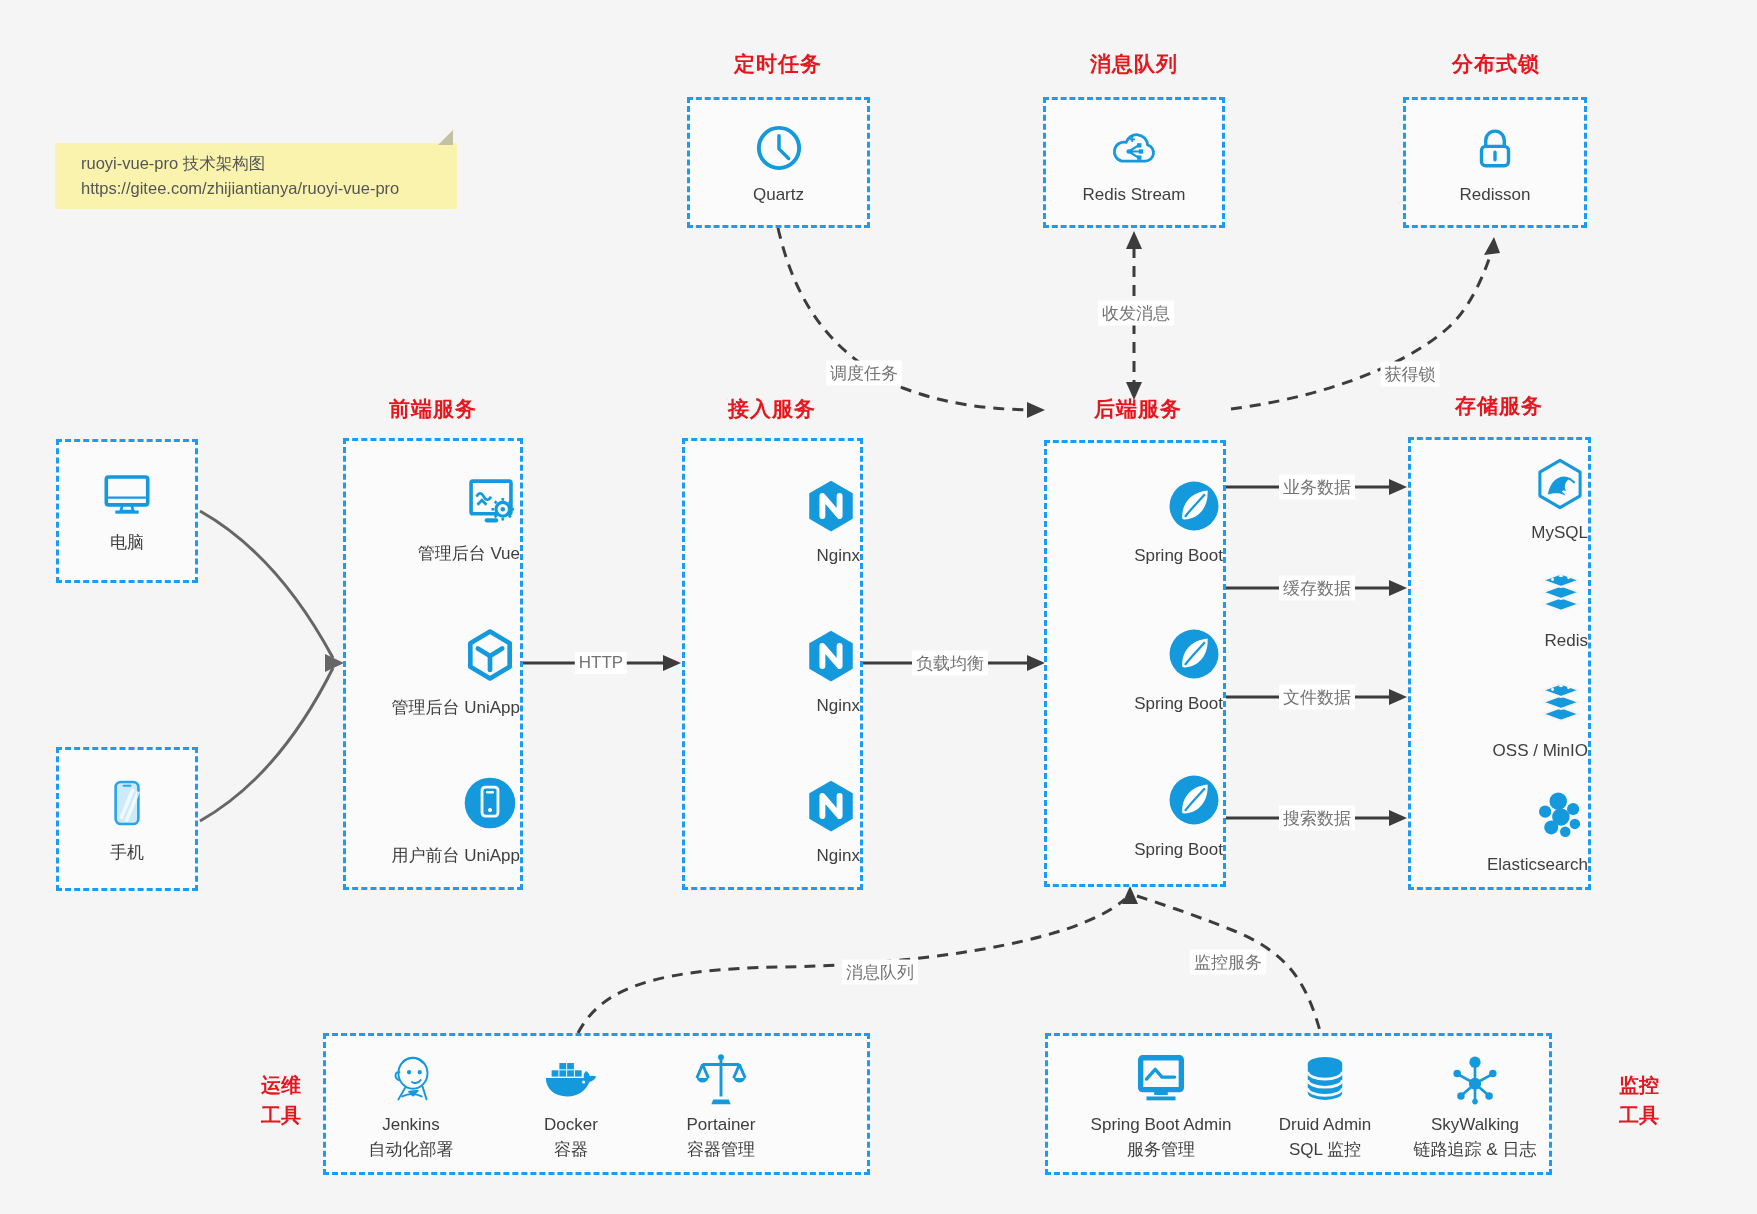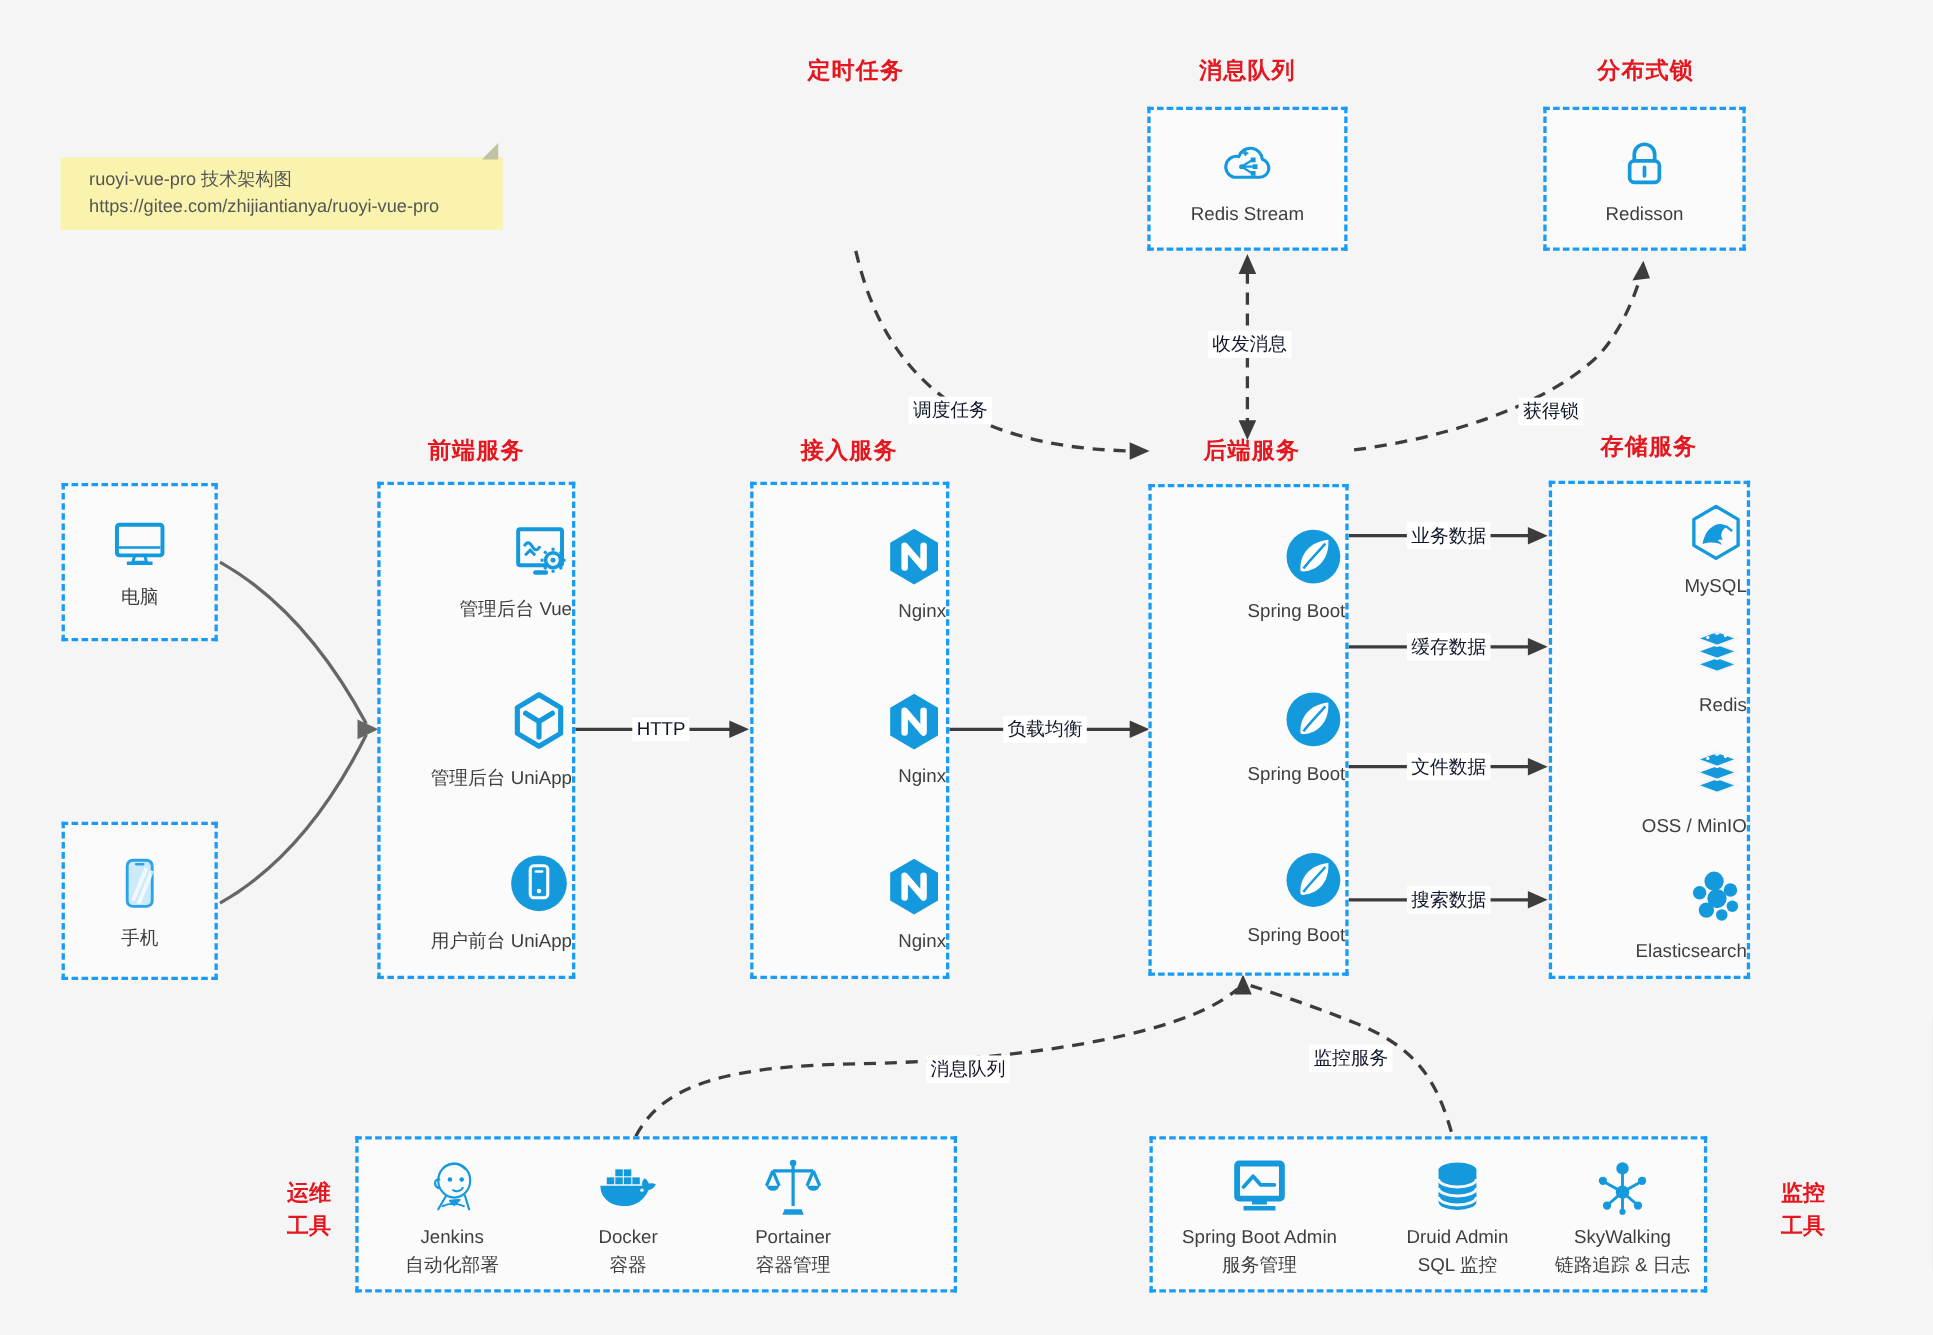--- a/index.html
+++ b/index.html
@@ -10,21 +10,21 @@
   .gtitle{position:absolute;width:180px;margin-left:-90px;text-align:center;color:#e4161e;
     font-size:21px;font-weight:bold;letter-spacing:1px;z-index:3;white-space:nowrap;}
   .gtitle2{position:absolute;color:#e4161e;font-size:20px;font-weight:bold;z-index:3;
     text-align:center;line-height:30px;white-space:nowrap;}
   .node{position:absolute;left:0;right:0;display:flex;flex-direction:column;align-items:flex-end;gap:11px;}
   .nlabel{font-size:17px;color:#3e3e3e;white-space:nowrap;}
   .cbox{display:flex;flex-direction:column;align-items:center;justify-content:center;gap:9px;}
   .bnode{position:absolute;top:13px;display:flex;flex-direction:column;align-items:center;gap:3px;justify-content:flex-end;}
   .b2{font-size:17px;color:#3e3e3e;line-height:22px;text-align:center;white-space:nowrap;}
   .edge-label{position:absolute;transform:translate(-50%,-50%);background:#fff;padding:1px 4px;
-    font-size:17px;color:#0f172a;z-index:3;white-space:nowrap;}
+    font-size:17px;color:#737373;z-index:3;white-space:nowrap;}
   .note{position:absolute;left:55px;top:99px;width:402px;height:66px;background:#faf3ad;
     color:#555;font-size:16.5px;line-height:25px;padding:8px 0 0 26px;box-sizing:border-box;z-index:3;margin-top:44px;}
   .note-fold{position:absolute;top:-13px;right:4px;width:0;height:0;
     border-left:15px solid transparent;border-bottom:15px solid #c2c2a3;}
   .ic{line-height:0;}
   svg{display:block;}
 </style>
 </head>
 <body>
 
@@ -81,20 +81,29 @@
   <div class="gtitle" style="left:1499px;top:392px">存储服务</div>
   <div class="gtitle2" style="left:246px;top:1070px;width:70px">
     <div>运维</div>
     <div>工具</div>
   </div>
   <div class="gtitle2" style="left:1604px;top:1070px;width:70px">
     <div>监控</div>
     <div>工具</div>
   </div>
 
+  <div class="gbox cbox" style="left:687px;top:97px;width:183px;height:131px">
+    <span class="ic">
+      <svg width="56" height="56" viewBox="0 0 64 64">
+          <circle cx="32" cy="32" r="23" fill="none" stroke="#1499dd" stroke-width="4.5"></circle>
+          <path d="M32 18 V33 L43 44" fill="none" stroke="#1499dd" stroke-width="4" stroke-linecap="round" stroke-linejoin="round"></path>
+        </svg>
+    </span>
+    <div class="nlabel">Quartz</div>
+  </div>
 
   <div class="gbox cbox" style="left:1043px;top:97px;width:182px;height:131px">
     <span class="ic">
       <svg width="58" height="56" viewBox="0 0 64 64" fill="none" stroke="#1499dd">
         <path d="M18 47 h27 a9.5 9.5 0 0 0 2.5 -18.6 a12.5 12.5 0 0 0 -24.4 -2.8 A10.5 10.5 0 0 0 18 47 Z" stroke-width="3.2" stroke-linejoin="round"></path>
         <path d="M26 36 L37 29 M26 36 H39 M26 36 L37 43" stroke-width="2.4"></path>
         <circle cx="26" cy="36" r="2.6" fill="#1499dd" stroke="none"></circle>
         <rect x="35.5" y="26.5" width="5" height="5" fill="#1499dd" stroke="none"></rect>
         <rect x="37.5" y="33.5" width="5" height="5" fill="#1499dd" stroke="none"></rect>
         <rect x="35.5" y="40.5" width="5" height="5" fill="#1499dd" stroke="none"></rect>
@@ -343,21 +352,21 @@
           <path d="M45 30 a6.2 6.2 0 0 0 12 0 Z" fill="#1499dd" stroke="none"></path>
           <path d="M24 52 h16 l2 5 H22 Z" fill="#1499dd" stroke="none"></path>
         </svg>
       </span>
       <div class="b2">Portainer</div>
       <div class="b2">容器管理</div>
     </div>
   </div>
 
   <div class="gbox" style="left:1045px;top:1033px;width:507px;height:142px">
-    <div class="bnode" style="left:7px;width:180px">
+    <div class="bnode" style="left:23px;width:180px">
       <span class="ic">
         <svg width="62" height="62" viewBox="0 0 64 64" fill="none" stroke="#1499dd">
           <rect x="11" y="9" width="42" height="33" rx="2" stroke-width="5.5"></rect>
           <path d="M17 31 L26 21 L33 29 H46" stroke-width="3.5" stroke-linejoin="round" stroke-linecap="round"></path>
           <path d="M25 45 h14" stroke-width="5"></path>
           <path d="M17 51 h30" stroke-width="4"></path>
         </svg>
       </span>
       <div class="b2">Spring Boot Admin</div>
       <div class="b2">服务管理</div>

